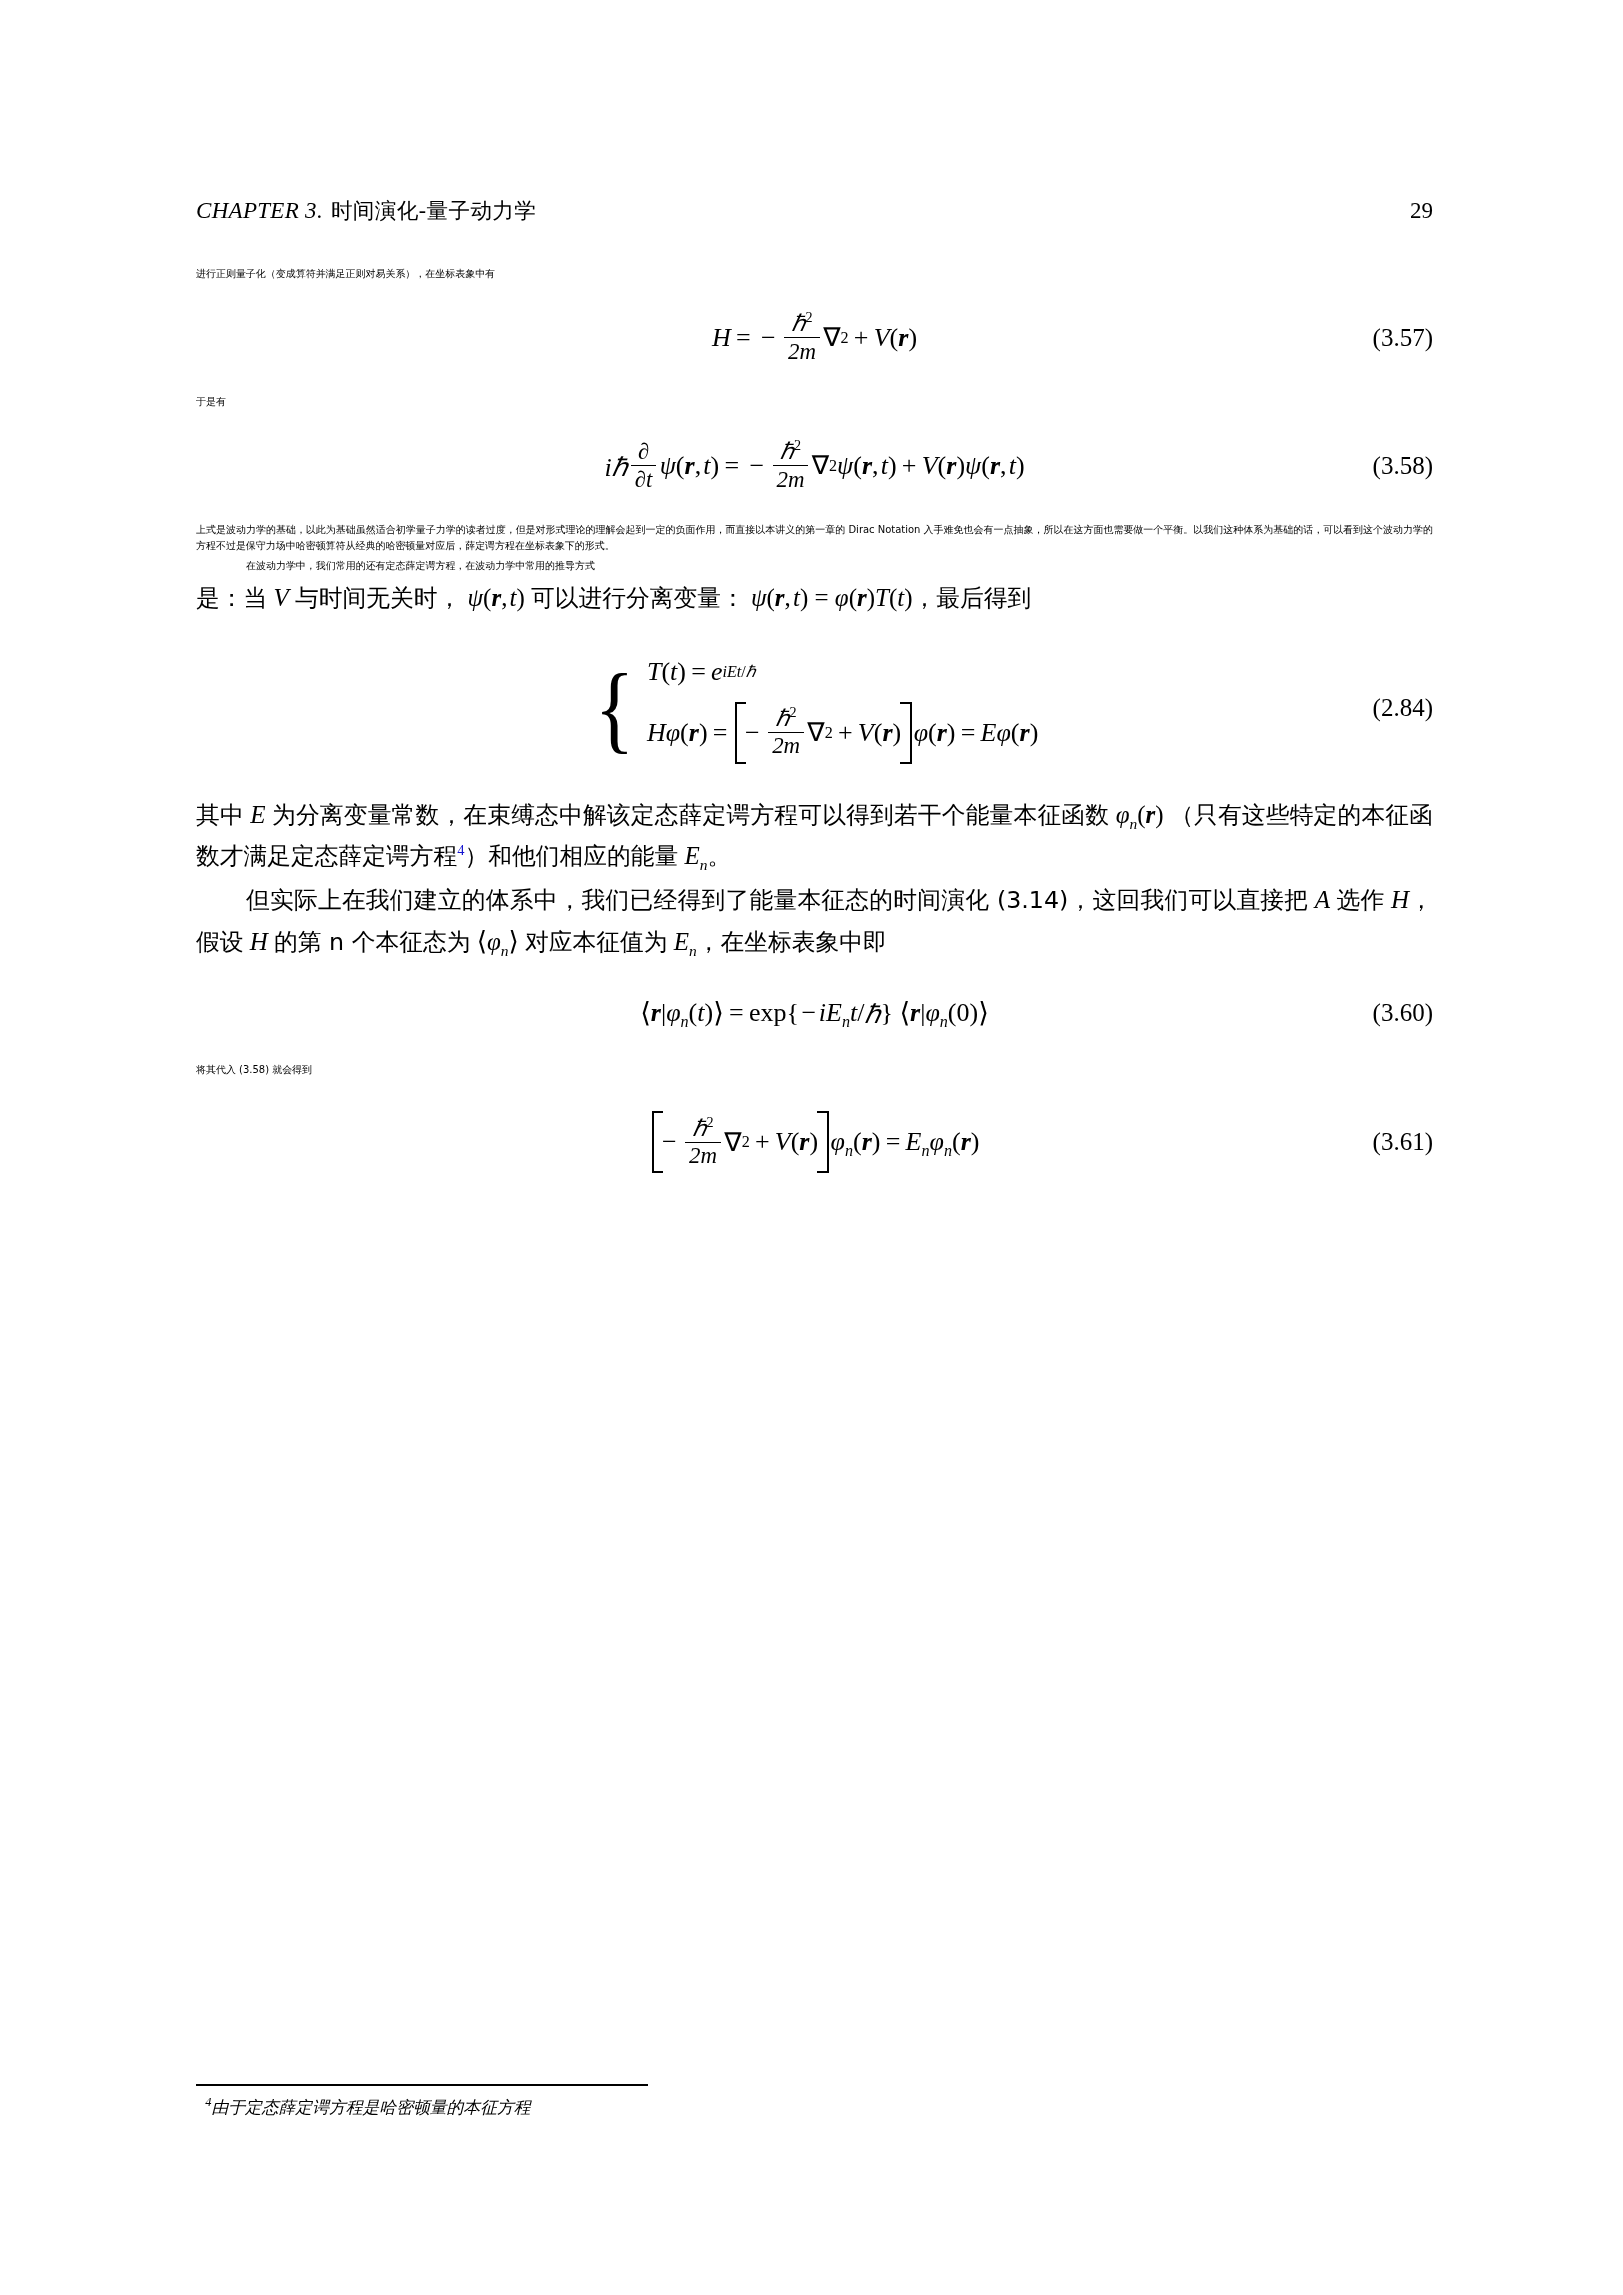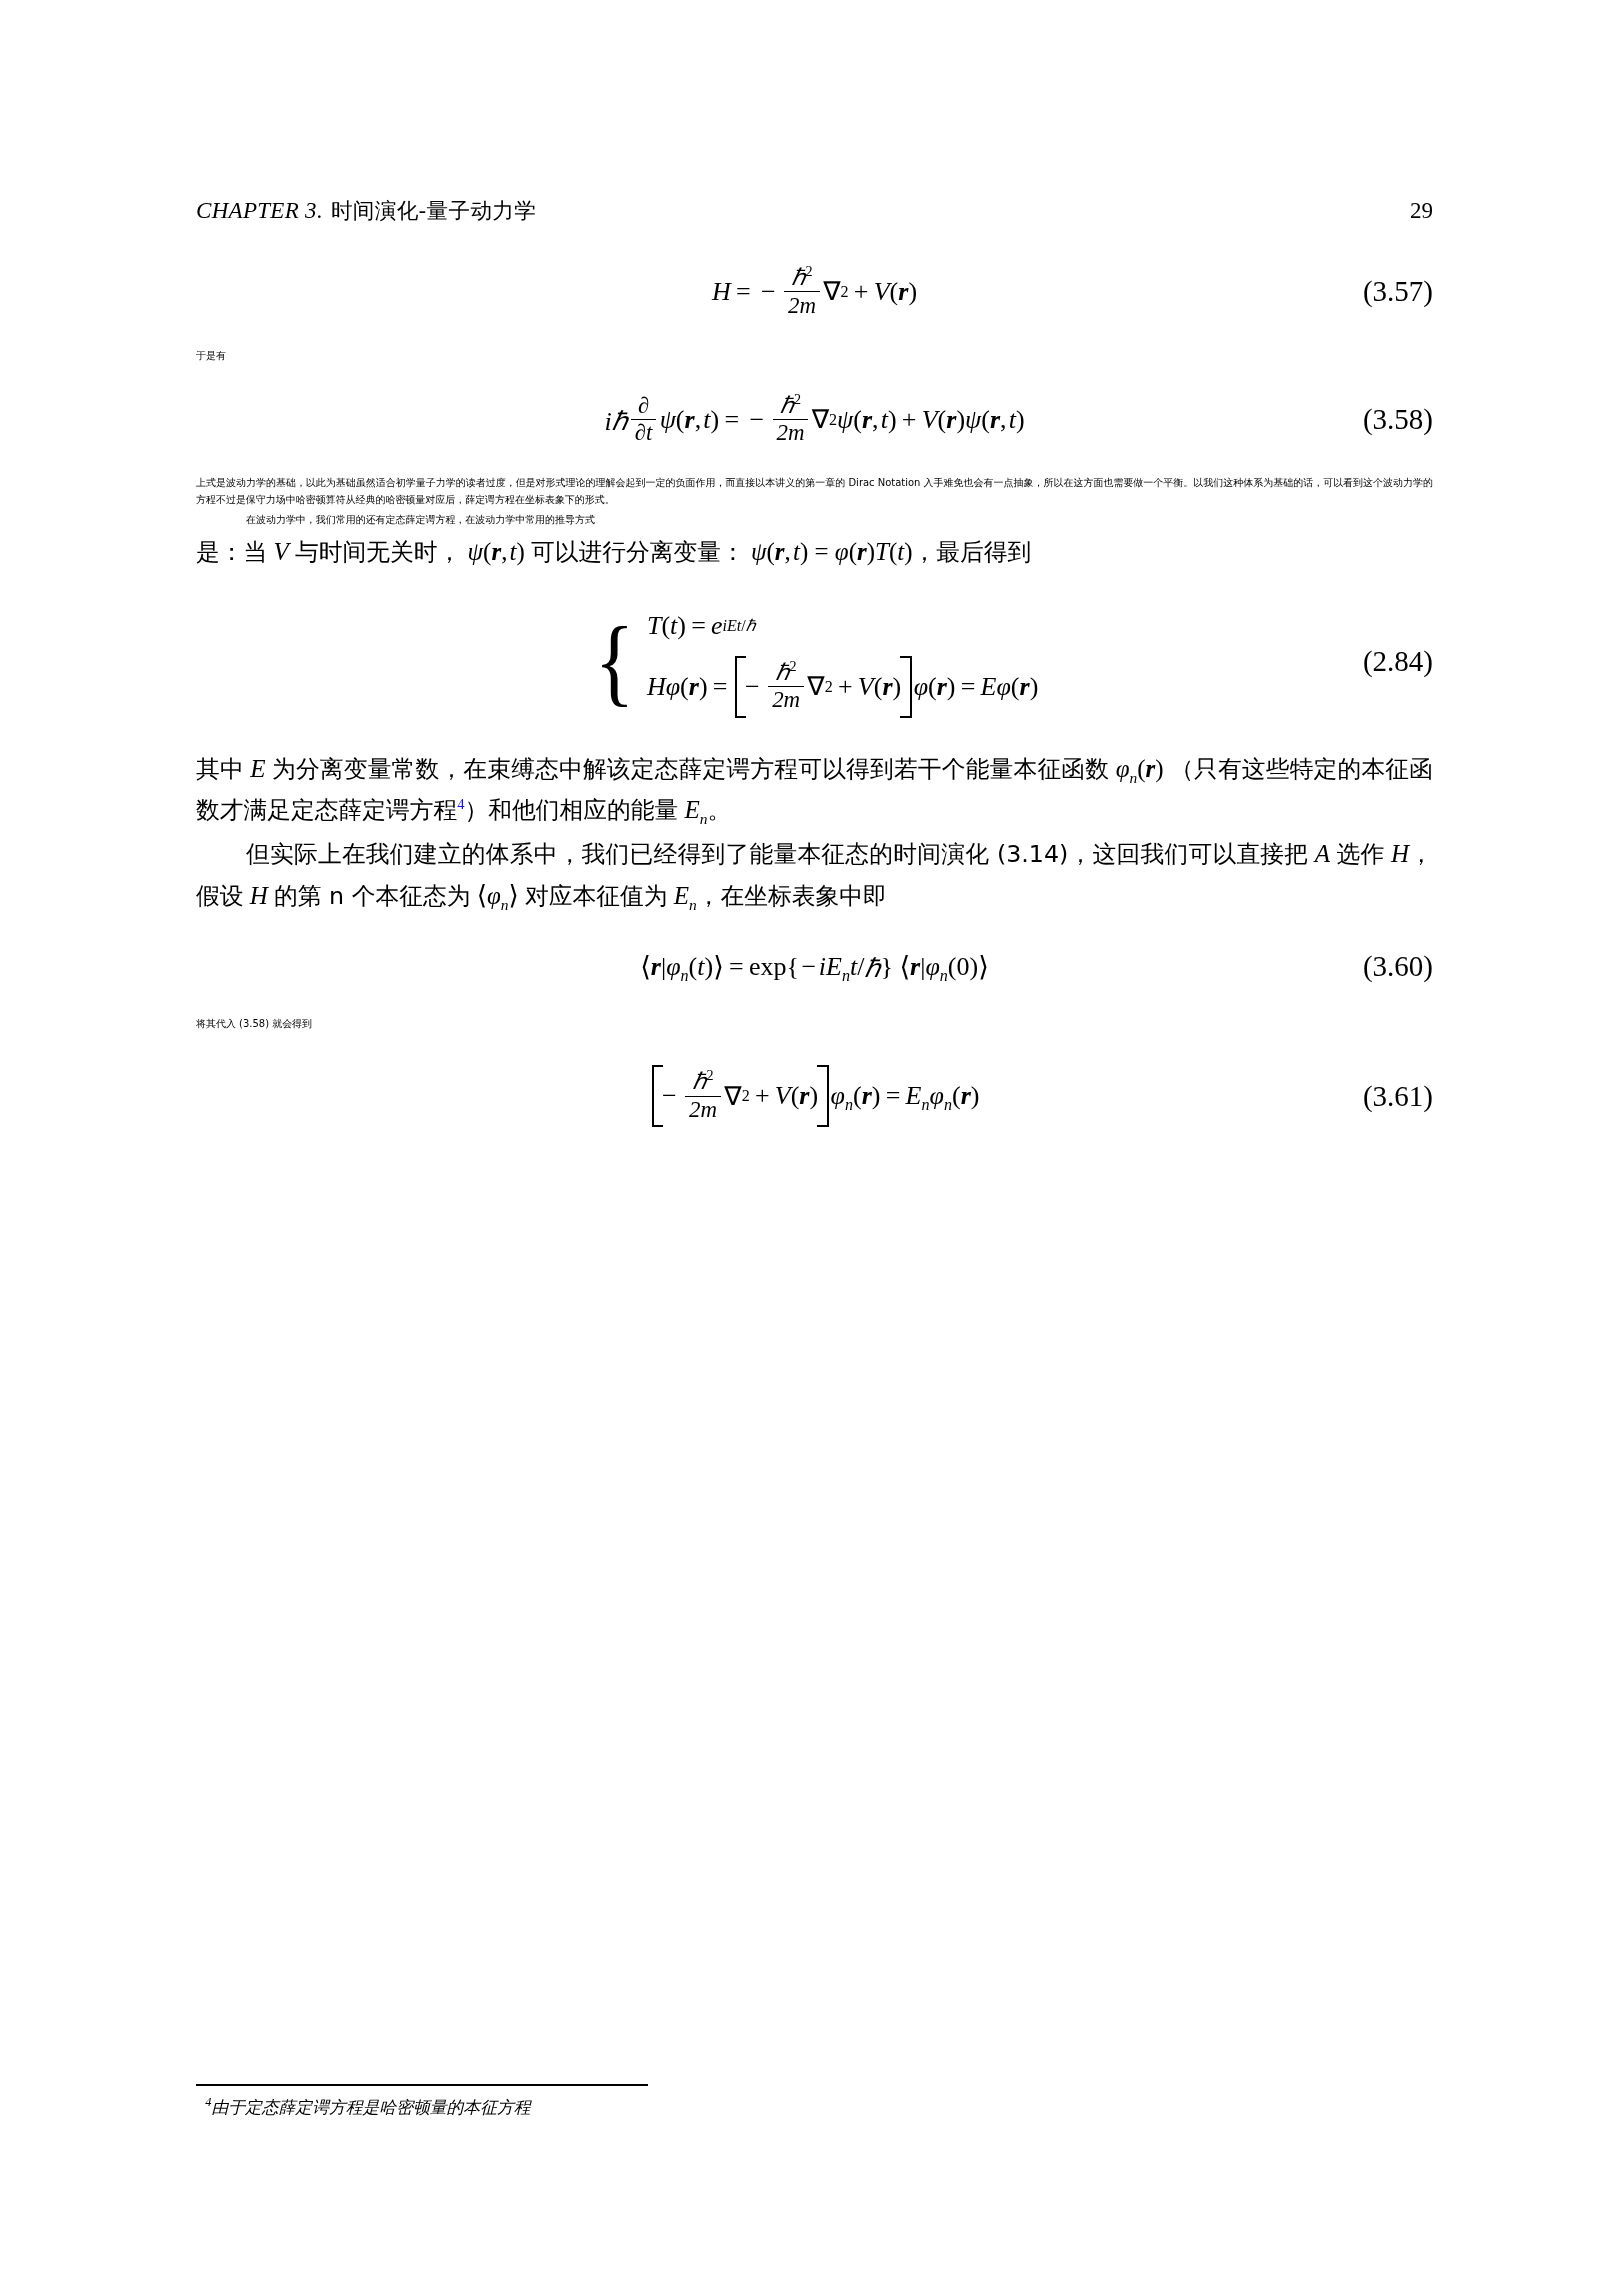--- a/index.html
+++ b/index.html
@@ -78,21 +78,21 @@
   }
   .eq {
     font-size: 26px;
     white-space: nowrap;
     display: inline-flex;
     align-items: center;
   }
   .eqno {
     position: absolute;
     right: 0;
-    font-size: 29px;
+    font-size: 25px;
   }
 
   
   .frac {
     display: inline-flex;
     flex-direction: column;
     align-items: center;
     vertical-align: middle;
     margin: 0 3.3px;
     font-size: 0.88em;
@@ -176,20 +176,21 @@
 
   <div class="content">
 
     <div class="runninghead">
       <div class="rh-left">
         <span>CHAPTER 3.</span><span class="cjk">时间演化-量子动力学</span>
       </div>
       <div class="rh-page">29</div>
     </div>
 
+    <p class="para cjk">进行正则量子化（变成算符并满足正则对易关系），在坐标表象中有</p>
 
     <div class="eqblock">
       <span class="eq">
         <span class="mi">H</span><span class="op">=</span><span class="op">−</span><span class="frac">
             <span class="num"><span class="mi">ℏ</span><sup>2</sup></span>
             <span class="den"><span class="mi">2m</span></span>
           </span><span class="mup">∇</span><sup>2</sup><span class="op">+</span><span class="mi">V</span>(<span class="bvec">r</span>)
       </span>
       <span class="eqno">(3.57)</span>
     </div>

